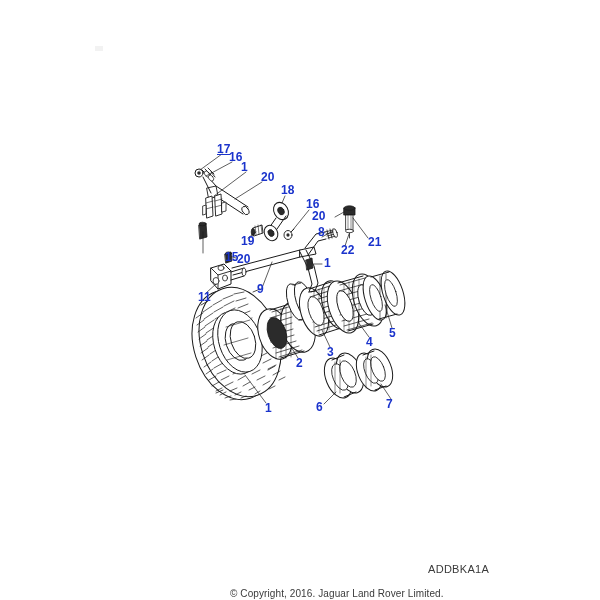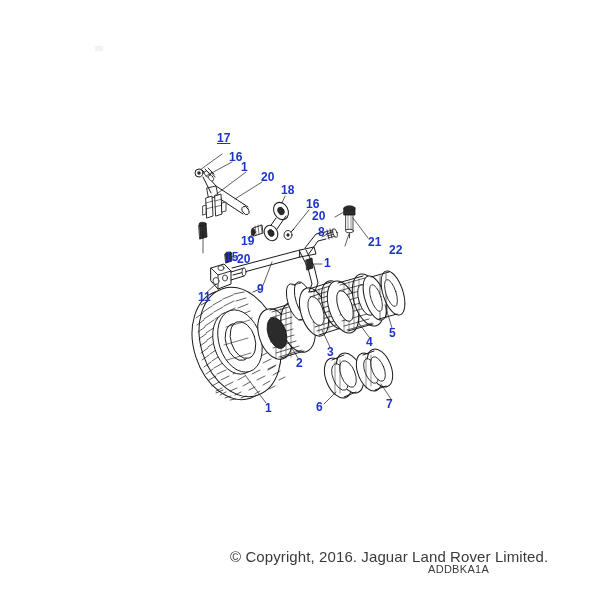--- a/index.html
+++ b/index.html
@@ -25,22 +25,22 @@
   .footer-code{
     position:absolute;
     left:428px;top:563px;
     font-size:11px;
     color:#3a3a3a;
     letter-spacing:0.3px;
     white-space:nowrap;
   }
   .footer-copy{
     position:absolute;
-    left:230px;top:548px;
-    font-size:15px;
+    left:230px;top:588px;
+    font-size:10px;
     color:#3a3a3a;
     letter-spacing:0.1px;
     white-space:nowrap;
   }
   .smudge{
     position:absolute;left:95px;top:46px;width:8px;height:5px;
     background:#f2f2f2;
   }
 </style>
 </head>
@@ -297,24 +297,24 @@
   <div class="callout" style="left:386px;top:398px;">7</div>
   <div class="callout" style="left:318px;top:226px;">8</div>
   <div class="callout" style="left:257px;top:283px;">9</div>
   <div class="callout" style="left:324px;top:257px;">1</div>
   <div class="callout" style="left:198px;top:291px;">11</div>
   <div class="callout" style="left:237px;top:253px;">20</div>
   <div class="callout" style="left:261px;top:171px;">20</div>
   <div class="callout" style="left:241px;top:161px;">1</div>
   <div class="callout" style="left:197px;top:251px;margin-left:28px;">15</div>
   <div class="callout" style="left:229px;top:151px;">16</div>
-  <div class="callout" style="left:217px;top:132px;text-decoration:underline;">17</div>
+  <div class="callout" style="left:217px;top:143px;text-decoration:underline;">17</div>
   <div class="callout" style="left:281px;top:184px;">18</div>
   <div class="callout" style="left:241px;top:235px;">19</div>
   <div class="callout" style="left:312px;top:210px;">20</div>
   <div class="callout" style="left:368px;top:236px;">21</div>
-  <div class="callout" style="left:341px;top:244px;margin-left:48px;">22</div>
+  <div class="callout" style="left:341px;top:244px;">22</div>
   <div class="callout" style="left:306px;top:198px;">16</div>
 
   <div class="footer-code">ADDBKA1A</div>
   <div class="footer-copy">© Copyright, 2016. Jaguar Land Rover Limited.</div>
 
 </div>
 
 </body></html>

